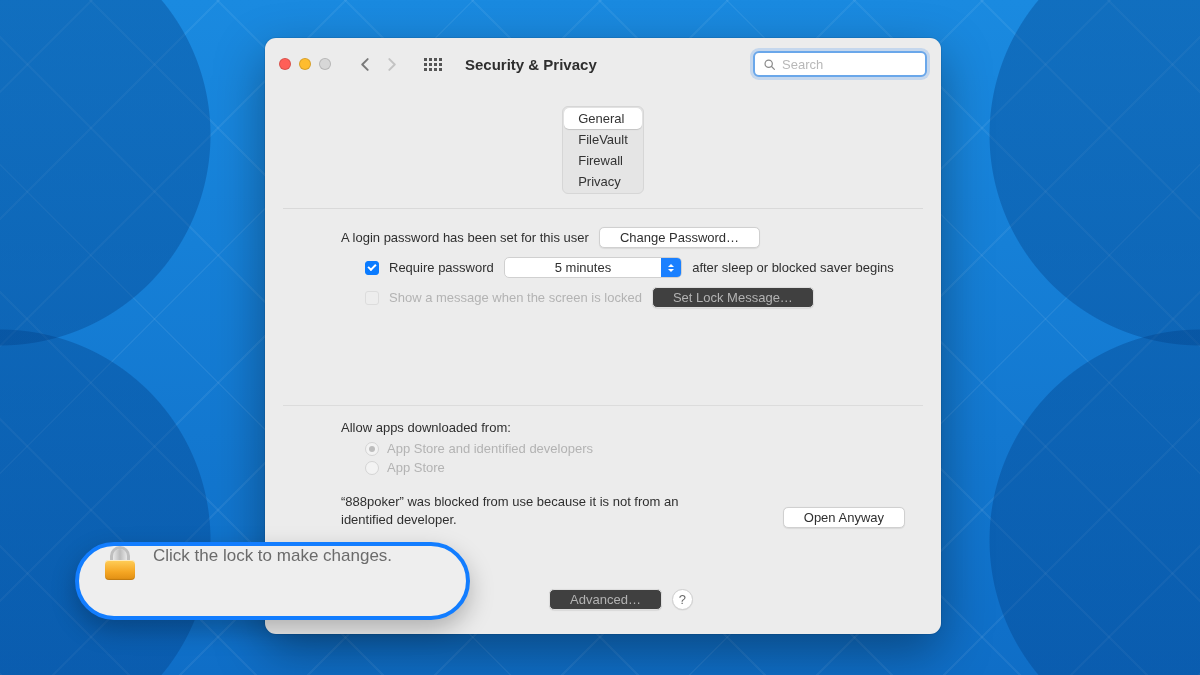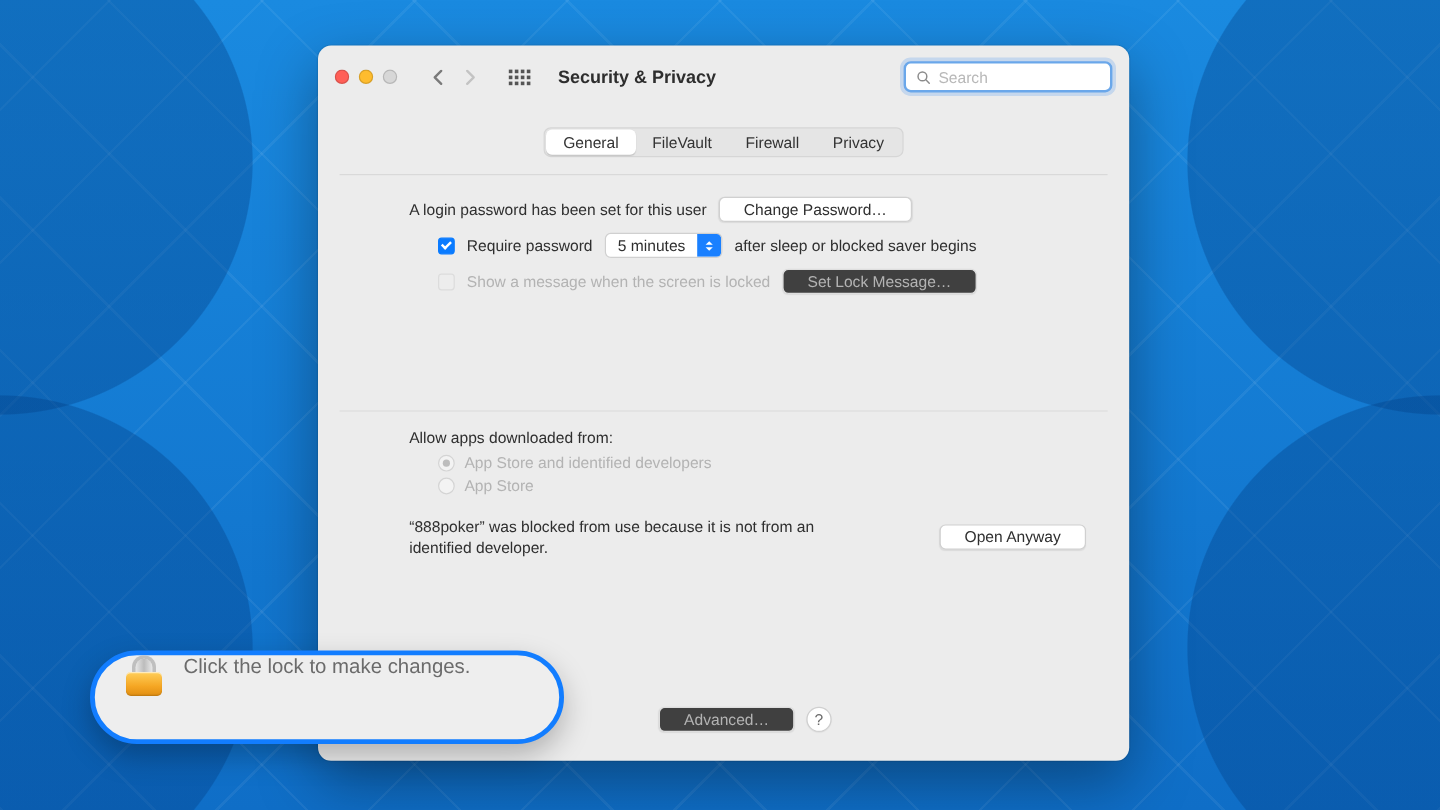--- a/index.html
+++ b/index.html
@@ -59,20 +59,21 @@
   .searchwrap input::placeholder { color:#b8b8b8; }
   .body { flex:1; padding: 0 18px 16px 18px; display:flex; flex-direction:column; }
   .tabs {
     margin: 16px auto 0 auto;
     display:flex;
     background:#e5e5e5;
     border-radius:6px;
     padding:1px;
     border:1px solid #d6d6d6;
     font-size:13px;
+    flex-direction:column;
   }
   .tab { padding: 3px 14px; color:#333; border-radius:5px; cursor:default; }
   .tab.sel { background:#fff; box-shadow:0 0.5px 1px rgba(0,0,0,0.15); }
   .tab + .tab { border-left: 0; }
   .panel {
     margin-top: 14px;
     border-top: 1px solid #d9d9d9;
     flex:1;
     padding: 18px 18px 8px 58px;
     font-size:13px; color:#2f2f2f;
@@ -88,38 +89,38 @@
   .indent { margin-left: 24px; }
   .cb { width:14px; height:14px; border-radius:3px; border:1px solid #c7c7c7; background:#fff; display:inline-flex; align-items:center; justify-content:center; flex-shrink:0; }
   .cb.checked { background:#0a7bff; border-color:#0a7bff; }
   .cb.checked::after { content:""; width:6px; height:3px; border-left:2px solid #fff; border-bottom:2px solid #fff; transform:rotate(-45deg); margin-top:-2px; }
   .cb.disabled { background:#ededed; border-color:#dcdcdc; }
   .select {
     display:inline-flex; align-items:center;
     background:#fff; border:1px solid #d0d0d0; border-radius:5px;
     height:21px; overflow:hidden; font-size:13px;
   }
-  .select span { padding: 0 10px; }
+  .select span { padding: 0 10px; margin-left: 40px; }
   .select .cap {
     width:18px; height:100%; background:#1a80ff;
     display:flex; flex-direction:column; align-items:center; justify-content:center;
     gap:0px;
   }
   .select .cap::before, .select .cap::after {
     content:""; width:0; height:0; border-left:3px solid transparent; border-right:3px solid transparent;
   }
   .select .cap::before { border-bottom:3.5px solid #fff; margin-bottom:2px; }
   .select .cap::after  { border-top:3.5px solid #fff; }
   .dim { color:#b3b3b3; }
   .hr { border:none; border-top:1px solid #dcdcdc; margin: 18px -18px 14px -58px; }
   .radiogrp { margin-left:24px; margin-top:6px; }
   .radio { display:flex; align-items:center; gap:8px; margin-bottom:4px; color:#b3b3b3; }
   .rdot { width:14px; height:14px; border-radius:50%; border:1px solid #d4d4d4; background:#f3f3f3; display:inline-flex; align-items:center; justify-content:center; }
   .rdot.sel::after { content:""; width:6px; height:6px; border-radius:50%; background:#bdbdbd; }
-  .blocked { display:flex; align-items:center; justify-content:space-between; margin-top:14px; gap: 24px; }
+  .blocked { display:flex; align-items:flex-end; justify-content:space-between; margin-top:14px; gap: 24px; }
   .blocked p { max-width: 380px; line-height:1.35; }
   .panelspacer { flex:1; }
   .footer {
     display:flex; justify-content:center; align-items:center;
     gap:10px; padding: 8px 4px 0 0;
   }
   .help {
     width:21px; height:21px; border-radius:50%;
     border:1px solid #cfcfcf; background:#fff;
     display:flex; align-items:center; justify-content:center;

